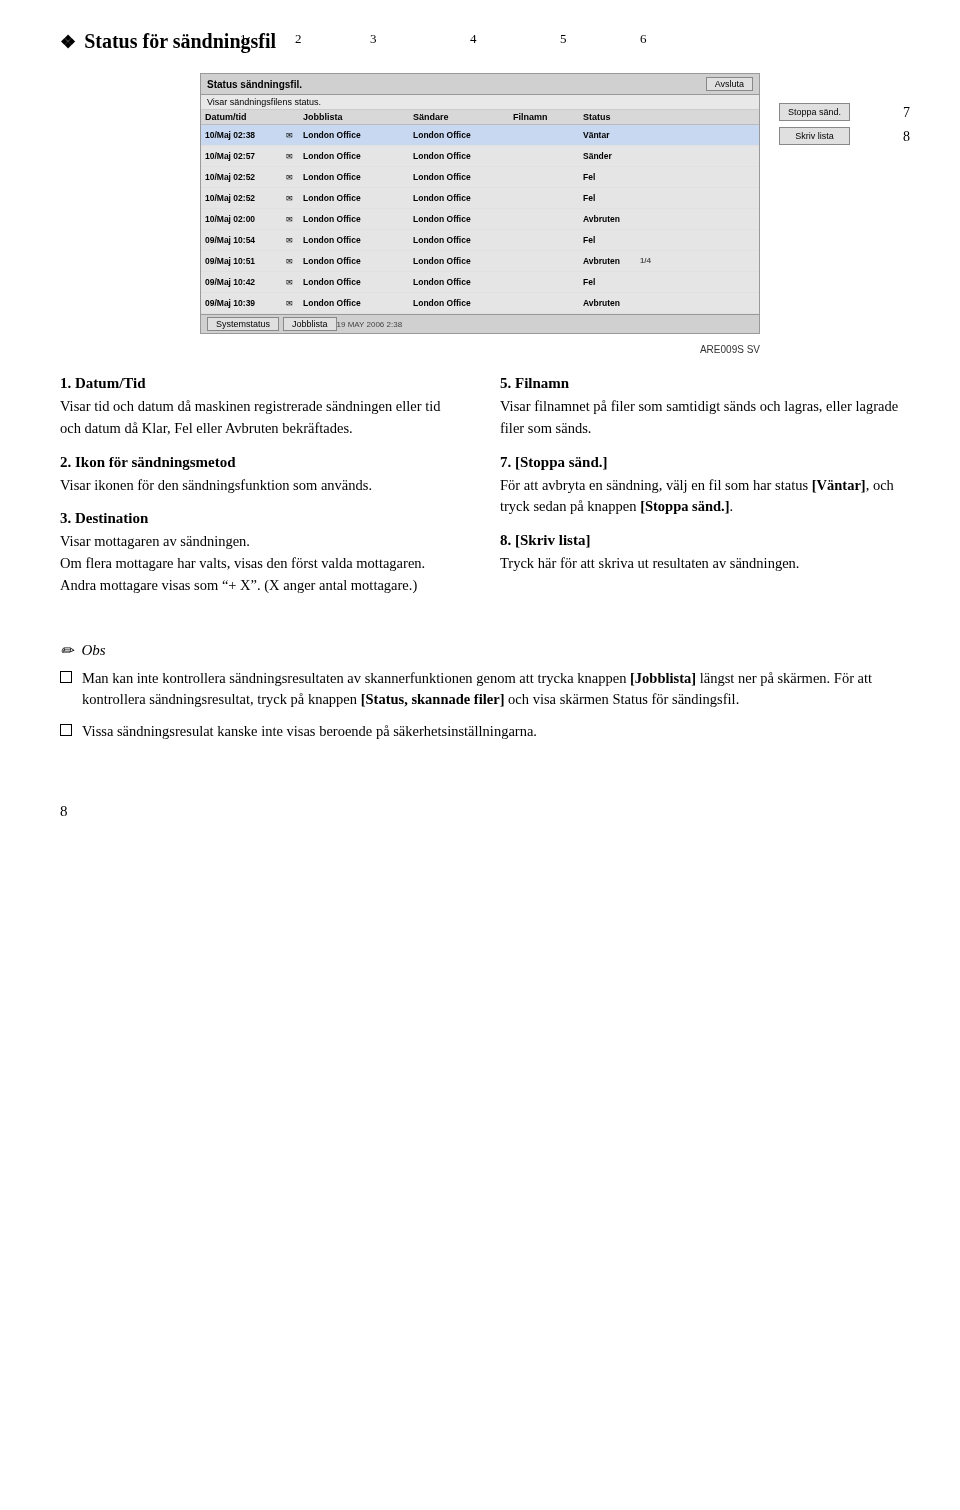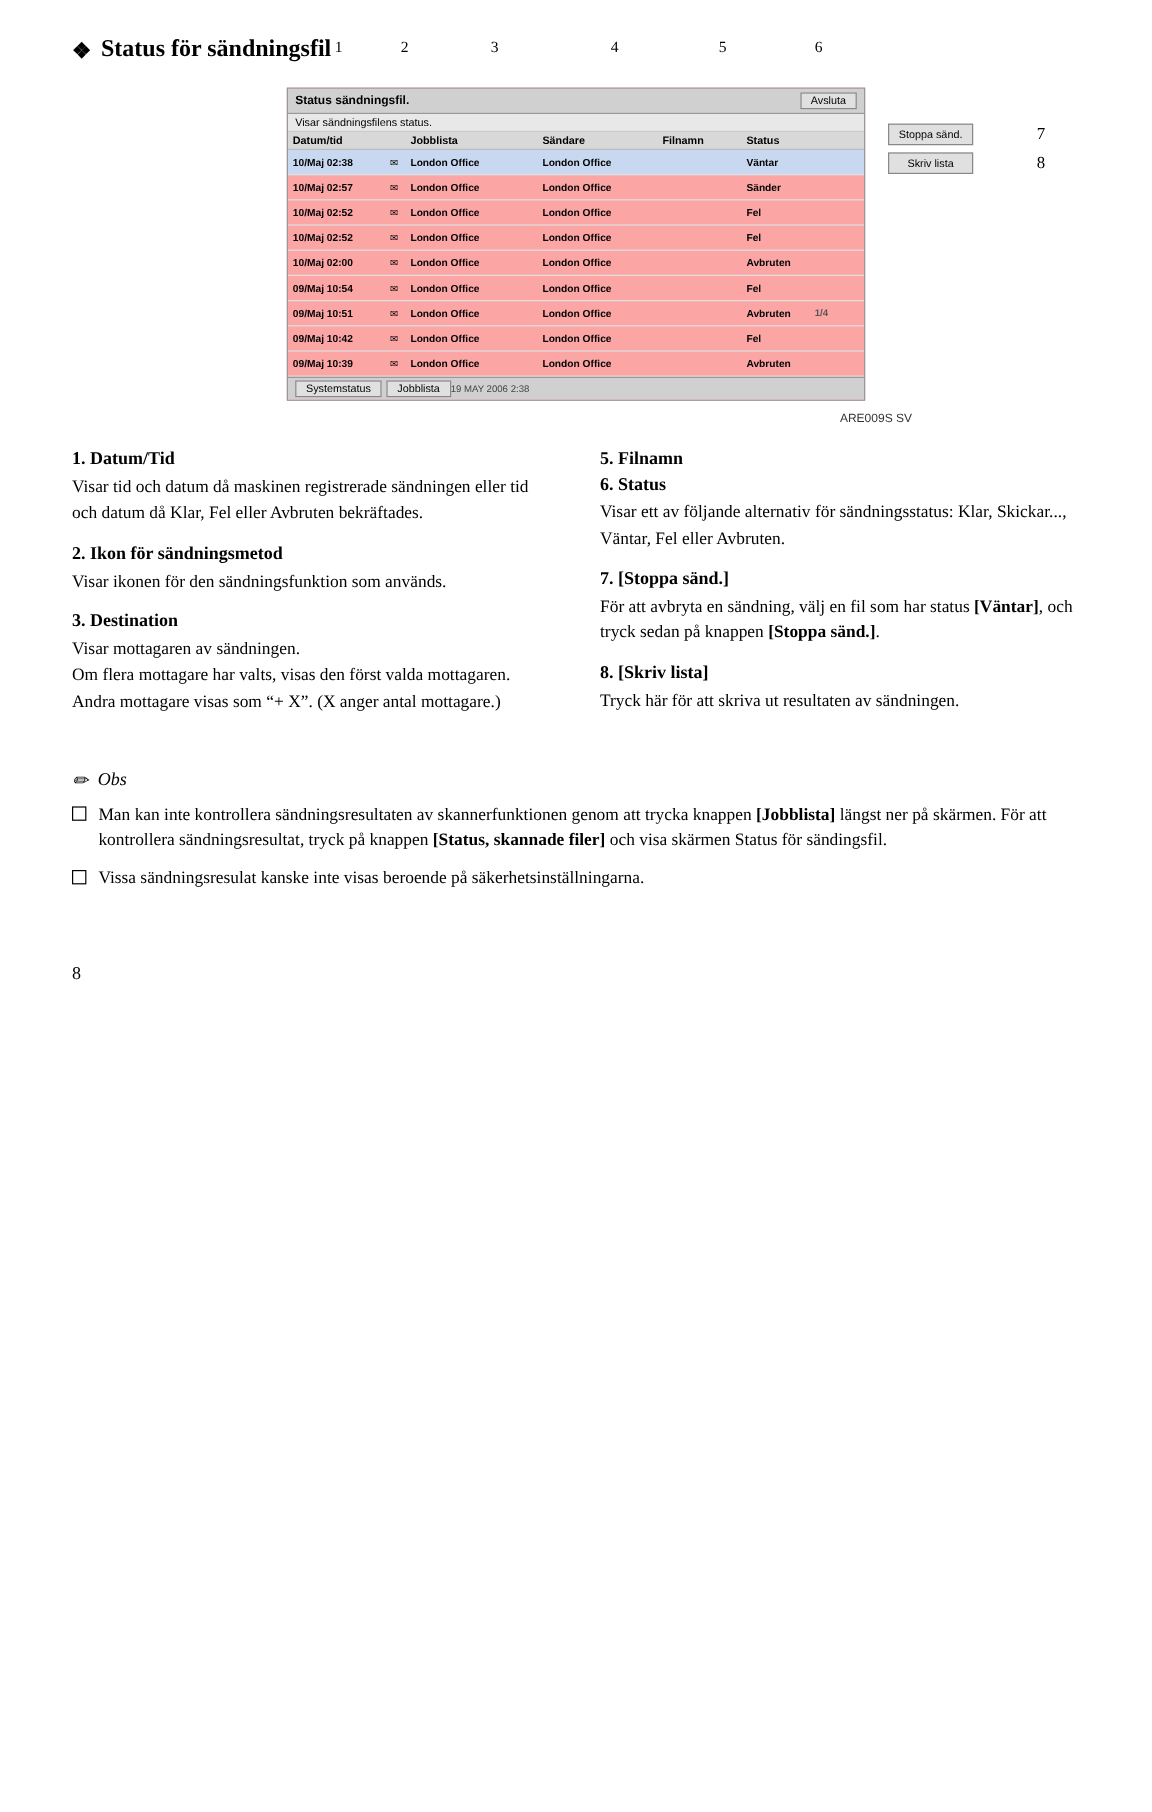--- a/index.html
+++ b/index.html
@@ -35,22 +35,22 @@
       position: relative;
     }
 
     .diagram-wrapper {
       position: relative;
       display: inline-block;
     }
 
     .screen-box {
       border: 1px solid #999;
-      background: #fca5a5;
-      width: 482px;
+      background: #e5e5e5;
+      width: 560px;
       font-family: Arial, Helvetica, sans-serif;
       font-size: 10px;
     }
 
     .screen-header {
       background: #d0d0d0;
       padding: 3px 6px;
       display: flex;
       justify-content: space-between;
       align-items: center;
@@ -388,28 +388,23 @@
 
 
   </div>
 
   <div class="col-right">
 
     <div>
       <div class="section-heading">
         <span>5.</span> <span>Filnamn</span>
       </div>
-    </div>
-
-    <div>
-      <div class="section-heading">
-        <span>6.</span> <span>Status</span>
-      </div>
-      <div class="section-text">Visar ett av följande alternativ för sändningsstatus: Klar, Skickar..., Väntar, Fel eller Avbruten.</div>
-    </div>
+      <div class="section-text">Visar filnamnet på filer som samtidigt sänds och lagras, eller lagrade filer som sänds.</div>
+    </div>
+
 
     <div>
       <div class="section-heading">
         <span>7.</span> <span class="bold-inline">[Stoppa sänd.]</span>
       </div>
       <div class="section-text">
         För att avbryta en sändning, välj en fil som har status <span class="bold-inline">[Väntar]</span>, och tryck sedan på knappen <span class="bold-inline">[Stoppa sänd.]</span>.
       </div>
     </div>
 

